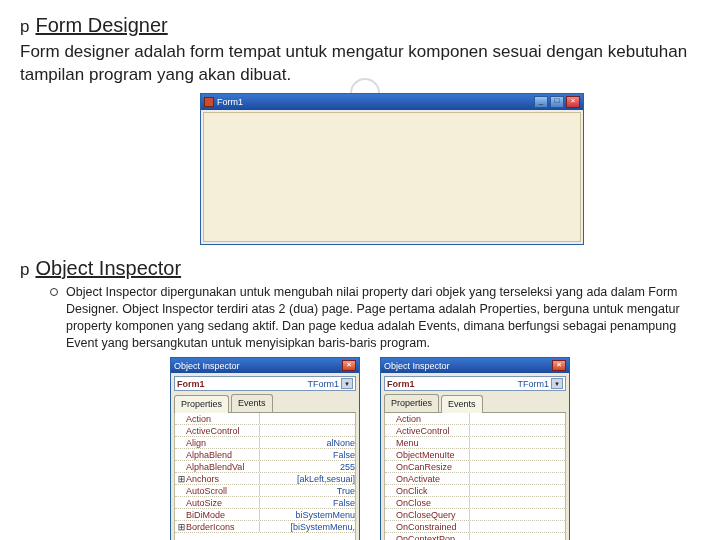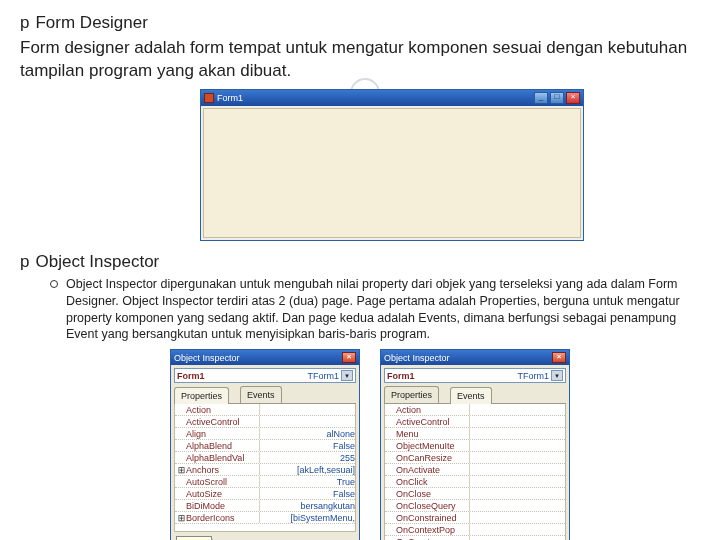--- a/index.html
+++ b/index.html
@@ -7,22 +7,23 @@
     font-family: Arial, sans-serif;
     background: #fff;
     width: 720px;
     height: 540px;
     padding: 8px 20px;
     color: #222;
     font-size: 14px;
     line-height: 1.35;
   }
   .section-title {
-    font-size: 17px;
+    font-size: 20px;
     margin: 4px 0 2px 0;
+    text-decoration: underline;
   }
   .bullet-row { display: flex; align-items: baseline; gap: 6px; }
   .bullet-mark { font-size: 17px; line-height: 1; }
   .section-desc {
     font-size: 17px;
     margin-bottom: 4px;
   }
   .sub-bullet {
     margin-left: 30px;
     display: flex;
@@ -116,21 +117,21 @@
   }
   .oi-combo .left { flex:1; font-weight: bold; color:#7a1f1f; }
   .oi-combo .right { color:#1b4a9e; }
   .oi-combo .drop {
     width: 12px; height: 11px; margin-left:2px;
     background: #cfd8e6; border:1px solid #7a96b8;
     display:flex; align-items:center; justify-content:center;
     font-size:7px;
   }
   .oi-tabs {
-    display:flex; gap:9px; margin: 0 3px;
+    display:flex; gap:0; margin: 0 3px;
     border-bottom: 1px solid #9a9a88;
     align-items: flex-end;
   }
   .oi-tab {
     padding: 2px 6px;
     border: 1px solid #9a9a88;
     border-bottom: none;
     background: #ece9d8;
     border-radius: 3px 3px 0 0;
     margin-right: 2px;
@@ -249,21 +250,21 @@
         <div class="oi-row-prop">
           <div class="k"><span class="expander"> </span>AutoScroll</div>
           <div class="v">True</div>
         </div>
         <div class="oi-row-prop">
           <div class="k"><span class="expander"> </span>AutoSize</div>
           <div class="v">False</div>
         </div>
         <div class="oi-row-prop">
           <div class="k"><span class="expander"> </span>BiDiMode</div>
-          <div class="v">bersangkutan</div>
+          <div class="v">biSystemMenu</div>
         </div>
         <div class="oi-row-prop">
           <div class="k"><span class="expander">⊞</span>BorderIcons</div>
           <div class="v">[biSystemMenu,</div>
         </div>
       </div>
     <div style="padding:2px 3px 0 3px;">
       <span class="hint">
         <span>Form1</span>
         <span class="shadow-r"></span>

